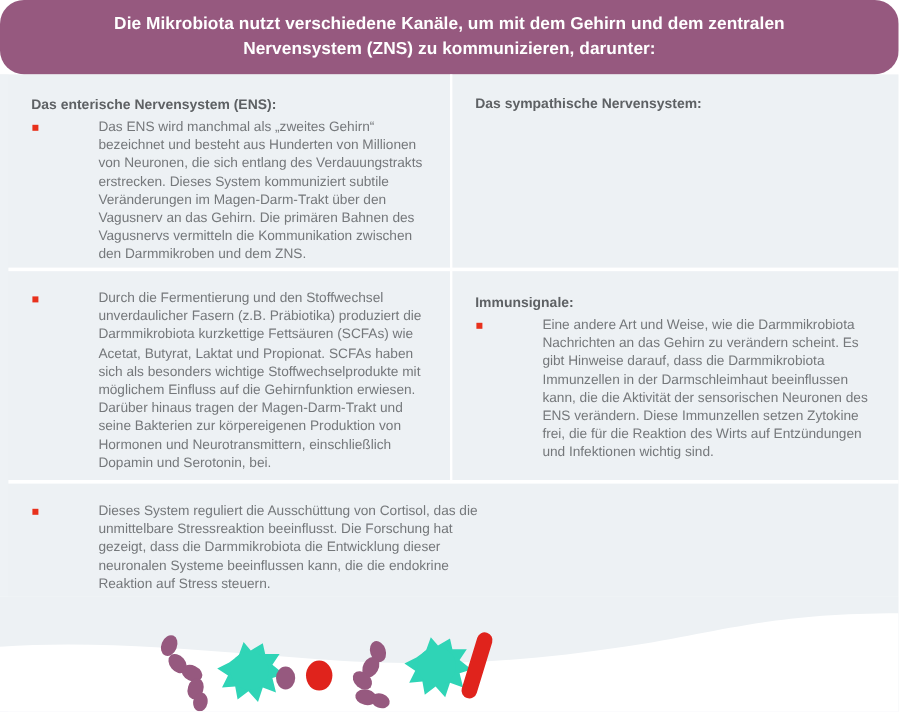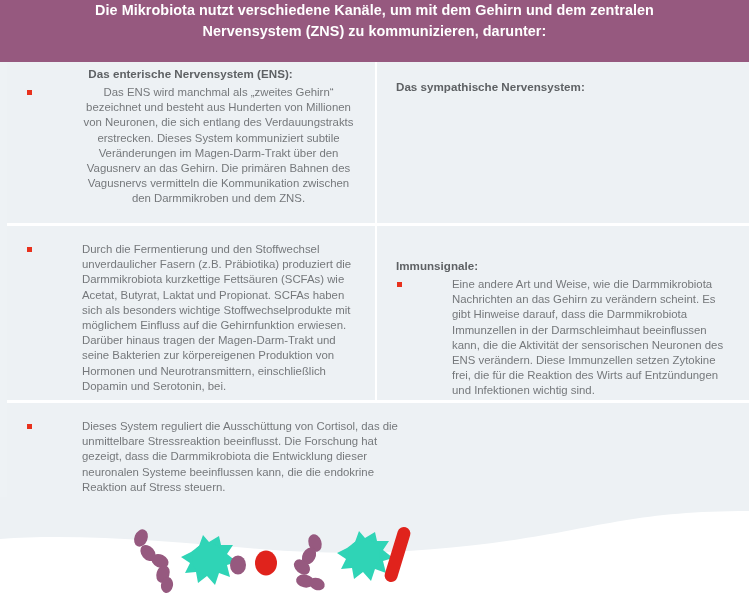--- a/index.html
+++ b/index.html
@@ -21,23 +21,25 @@
 
   
   .header-band {
     position: absolute;
     left: 0;
     top: 0;
     width: 749px;
     height: 62px;
     background: #96597f;
     display: flex;
+    align-items: center;
     justify-content: center;
     box-sizing: border-box;
     padding: 0 58px;
+    border-radius: 20px;
   }
   .header-title {
     color: #ffffff;
     font-size: 14.4px;
     font-weight: bold;
     line-height: 21px;
     text-align: center;
     letter-spacing: 0.05px;
   }
 
@@ -76,24 +78,24 @@
     background: #ffffff;
   }
   .hline.h1 { top: 161px; }
   .hline.h2 { top: 338px; }
 
   
   .cell {
     position: absolute;
     box-sizing: border-box;
   }
-  .cell-tl { left: 7px;   top: 0;    width: 368px; height: 141px; padding: 4px 20px 0 19px; text-align: center; }
+  .cell-tl { left: 7px;   top: 0;    width: 368px; height: 141px; padding: 18px 20px 0 19px; }
   .cell-tr { left: 377px; top: 0;    width: 372px; height: 161px; padding: 17px 20px 0 19px; }
   .cell-ml { left: 7px;   top: 164px; width: 368px; height: 174px; padding: 16px 18px 0 19px; }
-  .cell-mr { left: 377px; top: 164px; width: 372px; height: 188px; padding: 32px 20px 0 19px; }
+  .cell-mr { left: 377px; top: 164px; width: 372px; height: 188px; padding: 19px 20px 0 19px; }
   .cell-bl { left: 7px;   top: 341px; width: 420px; height: 120px; padding: 16px 20px 0 19px; }
 
   .cell-heading {
     color: #5e6164;
     font-size: 11.6px;
     font-weight: bold;
     line-height: 15px;
     margin: 0 0 4px 0;
     letter-spacing: 0.02px;
   }

